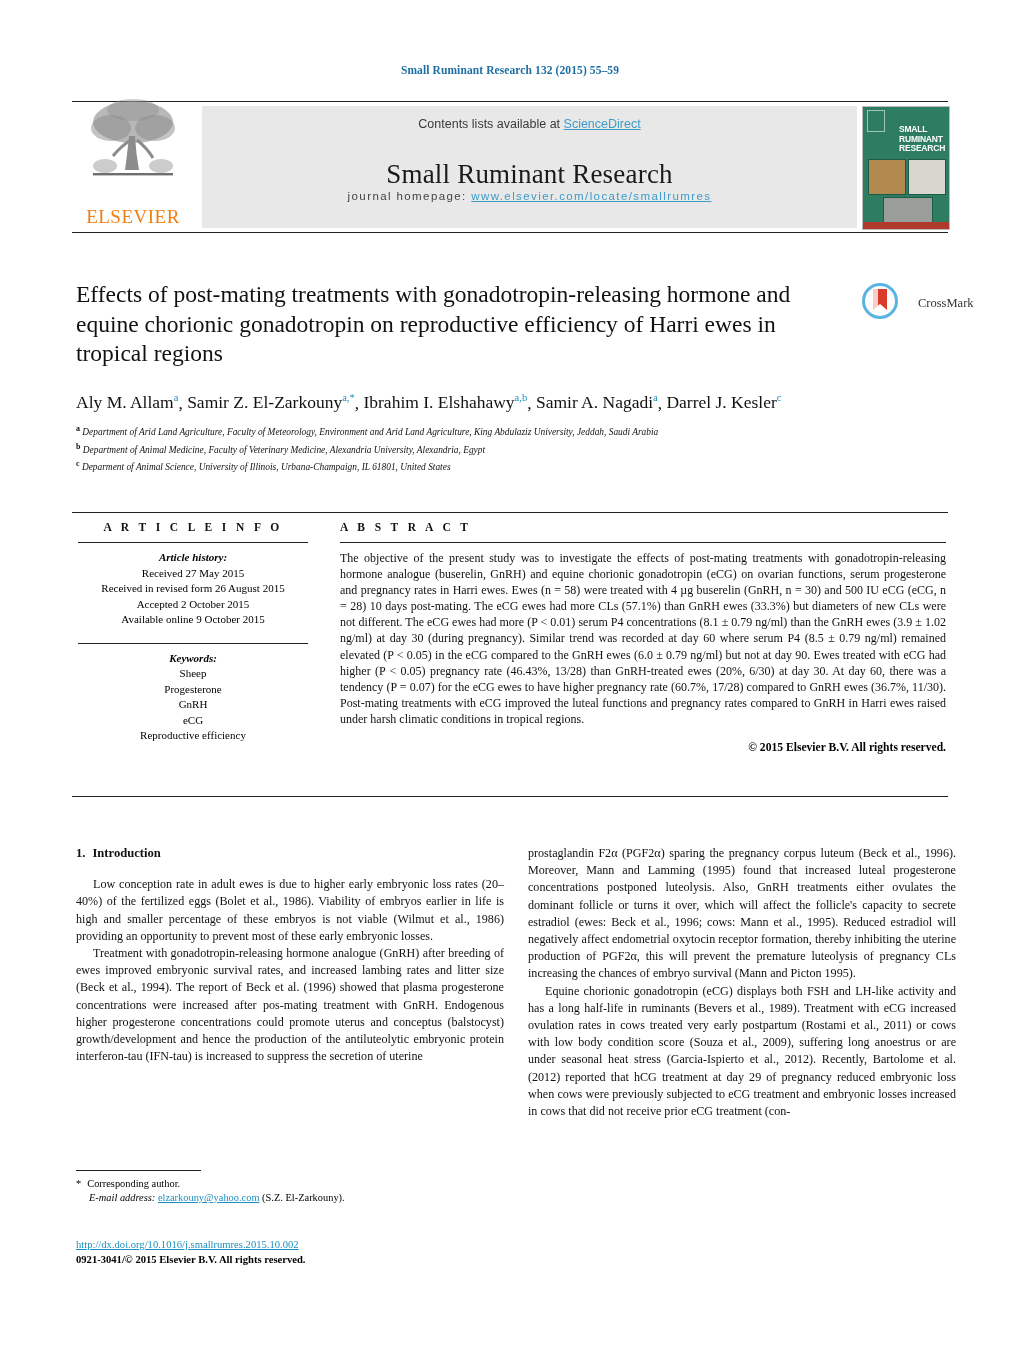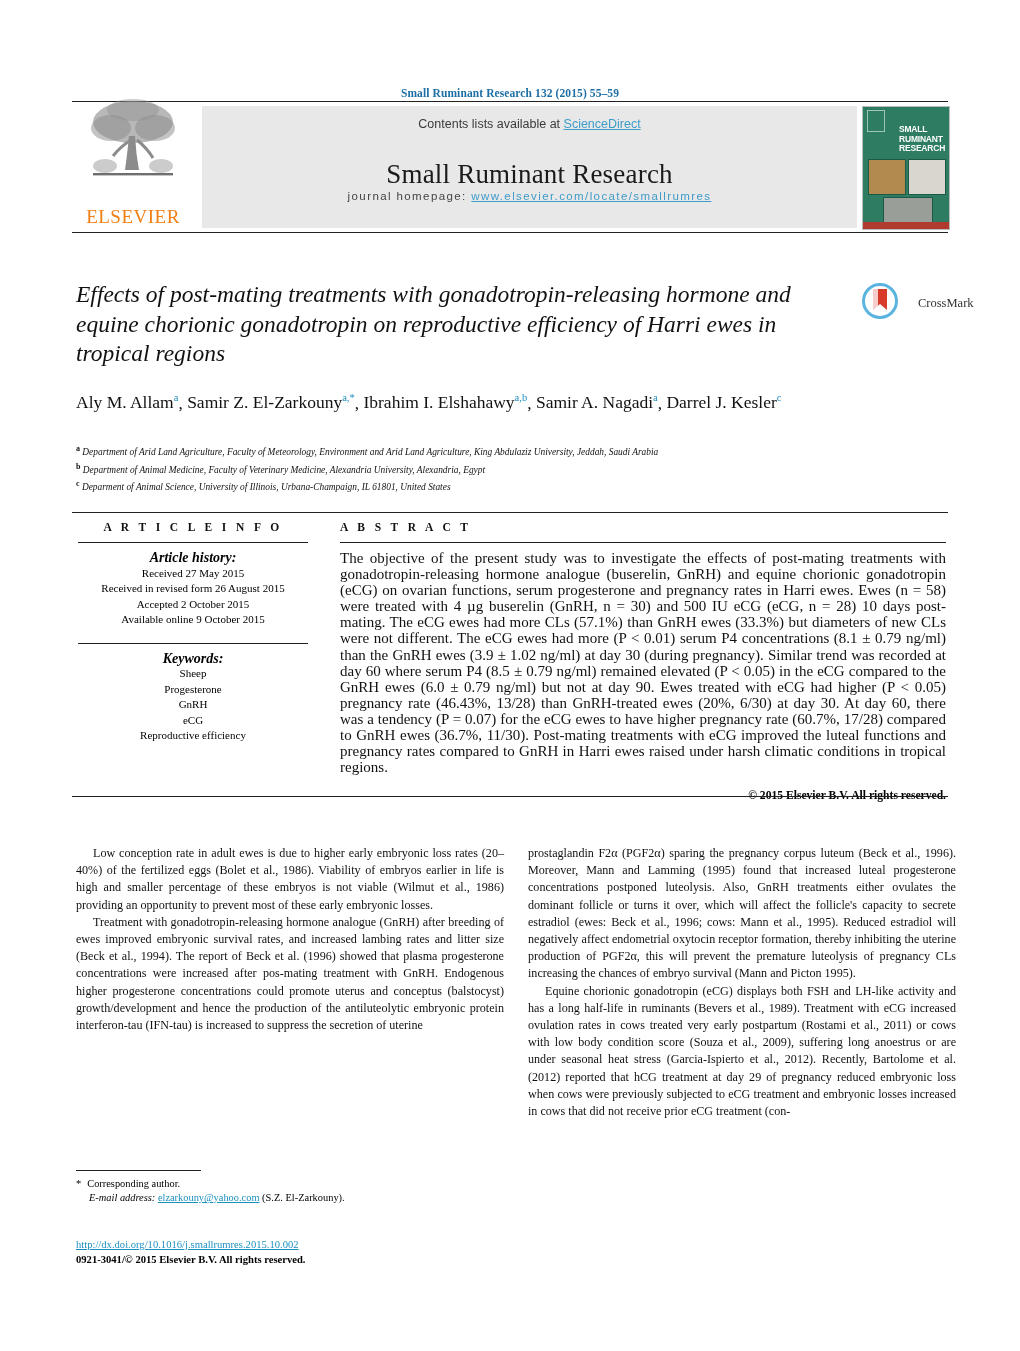--- a/index.html
+++ b/index.html
@@ -23,21 +23,20 @@
   .runhead {
     position: absolute;
     top: 64px;
     left: 0;
     width: 1020px;
     text-align: center;
     font-size: 11.5px;
     font-weight: bold;
     color: #1c6ea4;
     letter-spacing: .1px;
-    margin-top: 23px;
   }
 
   
   .masthead-rule {
     position: absolute;
     left: 72px;
     width: 876px;
     border-top: 1.6px solid #222;
   }
   .rule-top    { top: 101px; }
@@ -153,35 +152,34 @@
     top: 280px;
     width: 770px;
   }
   .art-title {
     font-family: "Liberation Serif", serif;
     font-size: 23.5px;
     line-height: 29.5px;
     color: #111;
     margin: 0;
     font-weight: 400;
-    font-style: italic;
   }
   .authors {
     margin-top: 18px;
     font-size: 17.5px;
     line-height: 24px;
     color: #111;
   }
   sup.aff {
     color: #1c8fbf;
     font-size: 10.5px;
     vertical-align: super;
   }
   .affiliations {
-    margin-top: 28px;
+    margin-top: 8px;
     font-size: 9.4px;
     line-height: 14.2px;
     font-style: italic;
     color: #111;
   }
   .affiliations sup { font-style: normal; font-weight: bold; font-size: 8px; }
 
   .crossmark {
     position: absolute;
     left: 862px;
@@ -222,29 +220,29 @@
     color: #111;
   }
   .thinrule {
     border-top: 1.3px solid #222;
     margin-top: 9px;
     margin-bottom: 7px;
   }
   .info-label {
     font-style: italic;
     font-weight: bold;
-    font-size: 14px;
+    font-size: 11px;
     line-height: 15.5px;
   }
   .info-line {
     font-size: 11px;
     line-height: 15.5px;
   }
   .abs-body {
-    font-size: 15px;
+    font-size: 12px;
     line-height: 16.1px;
     text-align: justify;
     color: #111;
   }
   .abs-copy {
     text-align: right;
     font-size: 11.6px;
     margin-top: 14px;
     font-weight: bold;
   }
@@ -407,20 +405,23 @@
   <div class="abscol">
     <div class="sec-head">A B S T R A C T</div>
     <div class="thinrule"></div>
     <div class="abs-body">The objective of the present study was to investigate the effects of post-mating treatments with gonadotropin-releasing hormone analogue (buserelin, GnRH) and equine chorionic gonadotropin (eCG) on ovarian functions, serum progesterone and pregnancy rates in Harri ewes. Ewes (n = 58) were treated with 4 µg buserelin (GnRH, n = 30) and 500 IU eCG (eCG, n = 28) 10 days post-mating. The eCG ewes had more CLs (57.1%) than GnRH ewes (33.3%) but diameters of new CLs were not different. The eCG ewes had more (P &lt; 0.01) serum P4 concentrations (8.1 ± 0.79 ng/ml) than the GnRH ewes (3.9 ± 1.02 ng/ml) at day 30 (during pregnancy). Similar trend was recorded at day 60 where serum P4 (8.5 ± 0.79 ng/ml) remained elevated (P &lt; 0.05) in the eCG compared to the GnRH ewes (6.0 ± 0.79 ng/ml) but not at day 90. Ewes treated with eCG had higher (P &lt; 0.05) pregnancy rate (46.43%, 13/28) than GnRH-treated ewes (20%, 6/30) at day 30. At day 60, there was a tendency (P = 0.07) for the eCG ewes to have higher pregnancy rate (60.7%, 17/28) compared to GnRH ewes (36.7%, 11/30). Post-mating treatments with eCG improved the luteal functions and pregnancy rates compared to GnRH in Harri ewes raised under harsh climatic conditions in tropical regions.</div>
     <div class="abs-copy">© 2015 Elsevier B.V. All rights reserved.</div>
   </div>
 
   <div class="masthead-rule rule-info-bot"></div>
 
   <div class="bodycol left">
+    <div class="body-h1">
+      <span class="num">1.</span><span>Introduction</span>
+    </div>
     <p>Low conception rate in adult ewes is due to higher early embryonic loss rates (20–40%) of the fertilized eggs (Bolet et al., 1986). Viability of embryos earlier in life is high and smaller percentage of these embryos is not viable (Wilmut et al., 1986) providing an opportunity to prevent most of these early embryonic losses.</p>
     <p>Treatment with gonadotropin-releasing hormone analogue (GnRH) after breeding of ewes improved embryonic survival rates, and increased lambing rates and litter size (Beck et al., 1994). The report of Beck et al. (1996) showed that plasma progesterone concentrations were increased after pos-mating treatment with GnRH. Endogenous higher progesterone concentrations could promote uterus and conceptus (balstocyst) growth/development and hence the production of the antiluteolytic embryonic protein interferon-tau (IFN-tau) is increased to suppress the secretion of uterine</p>
   </div>
 
   <div class="bodycol right">
     <p style="text-indent:0;">prostaglandin F2α (PGF2α) sparing the pregnancy corpus luteum (Beck et al., 1996). Moreover, Mann and Lamming (1995) found that increased luteal progesterone concentrations postponed luteolysis. Also, GnRH treatments either ovulates the dominant follicle or turns it over, which will affect the follicle's capacity to secrete estradiol (ewes: Beck et al., 1996; cows: Mann et al., 1995). Reduced estradiol will negatively affect endometrial oxytocin receptor formation, thereby inhibiting the uterine production of PGF2α, this will prevent the premature luteolysis of pregnancy CLs increasing the chances of embryo survival (Mann and Picton 1995).</p>
     <p>Equine chorionic gonadotropin (eCG) displays both FSH and LH-like activity and has a long half-life in ruminants (Bevers et al., 1989). Treatment with eCG increased ovulation rates in cows treated very early postpartum (Rostami et al., 2011) or cows with low body condition score (Souza et al., 2009), suffering long anoestrus or are under seasonal heat stress (Garcia-Ispierto et al., 2012). Recently, Bartolome et al. (2012) reported that hCG treatment at day 29 of pregnancy reduced embryonic loss when cows were previously subjected to eCG treatment and embryonic losses increased in cows that did not receive prior eCG treatment (con-</p>
   </div>
 
   <div class="footnote">

